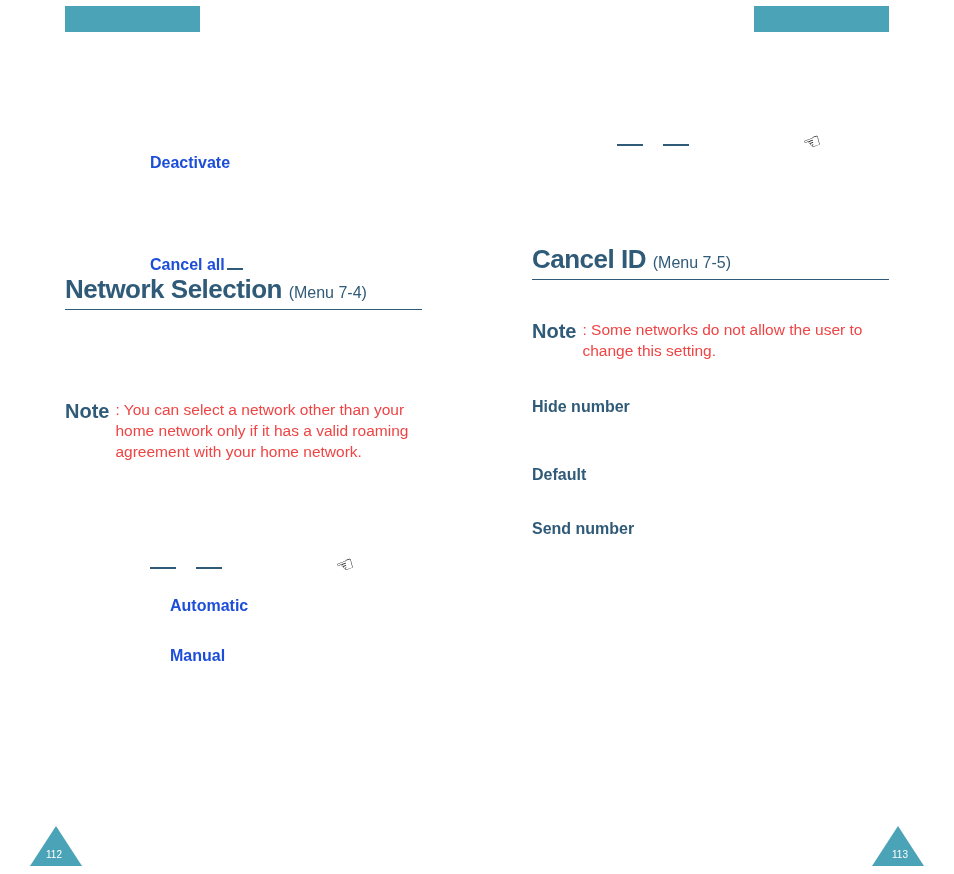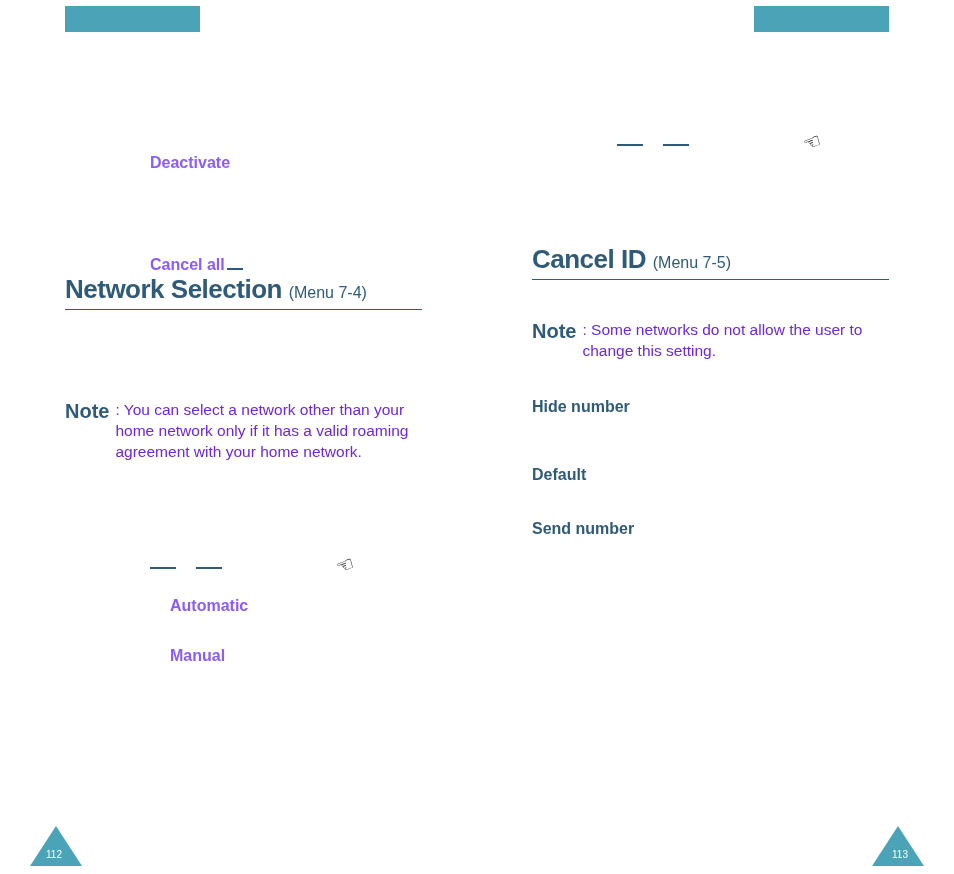--- a/index.html
+++ b/index.html
@@ -31,21 +31,21 @@
     background: #4ba3b7;
   }
   .top-bar.left { left: 65px; }
   .top-bar.right { right: 65px; }
   .option-block {
     margin-left: 85px;
     margin-top: 24px;
   }
   .option-label {
     font-weight: bold;
-    color: #8b5cf6;
+    color: #1d4ed8;
     font-size: 16px;
     font-family: Arial, Helvetica, sans-serif;
   }
   .section-title {
     font-weight: bold;
     color: #2f5a78;
     font-size: 26px;
     font-family: "Arial Narrow", Arial, sans-serif;
     letter-spacing: -0.5px;
     margin-bottom: 4px;
@@ -67,21 +67,21 @@
     margin-top: 40px;
     margin-bottom: 20px;
   }
   .note-label {
     font-weight: bold;
     color: #2f5a78;
     font-size: 20px;
     flex-shrink: 0;
   }
   .note-text {
-    color: #6d28d9;
+    color: #ef4444;
     font-size: 15.5px;
     line-height: 1.35;
   }
   .underline-pair {
     display: inline-block;
     margin-left: 85px;
   }
   .under {
     display: inline-block;
     width: 26px;

